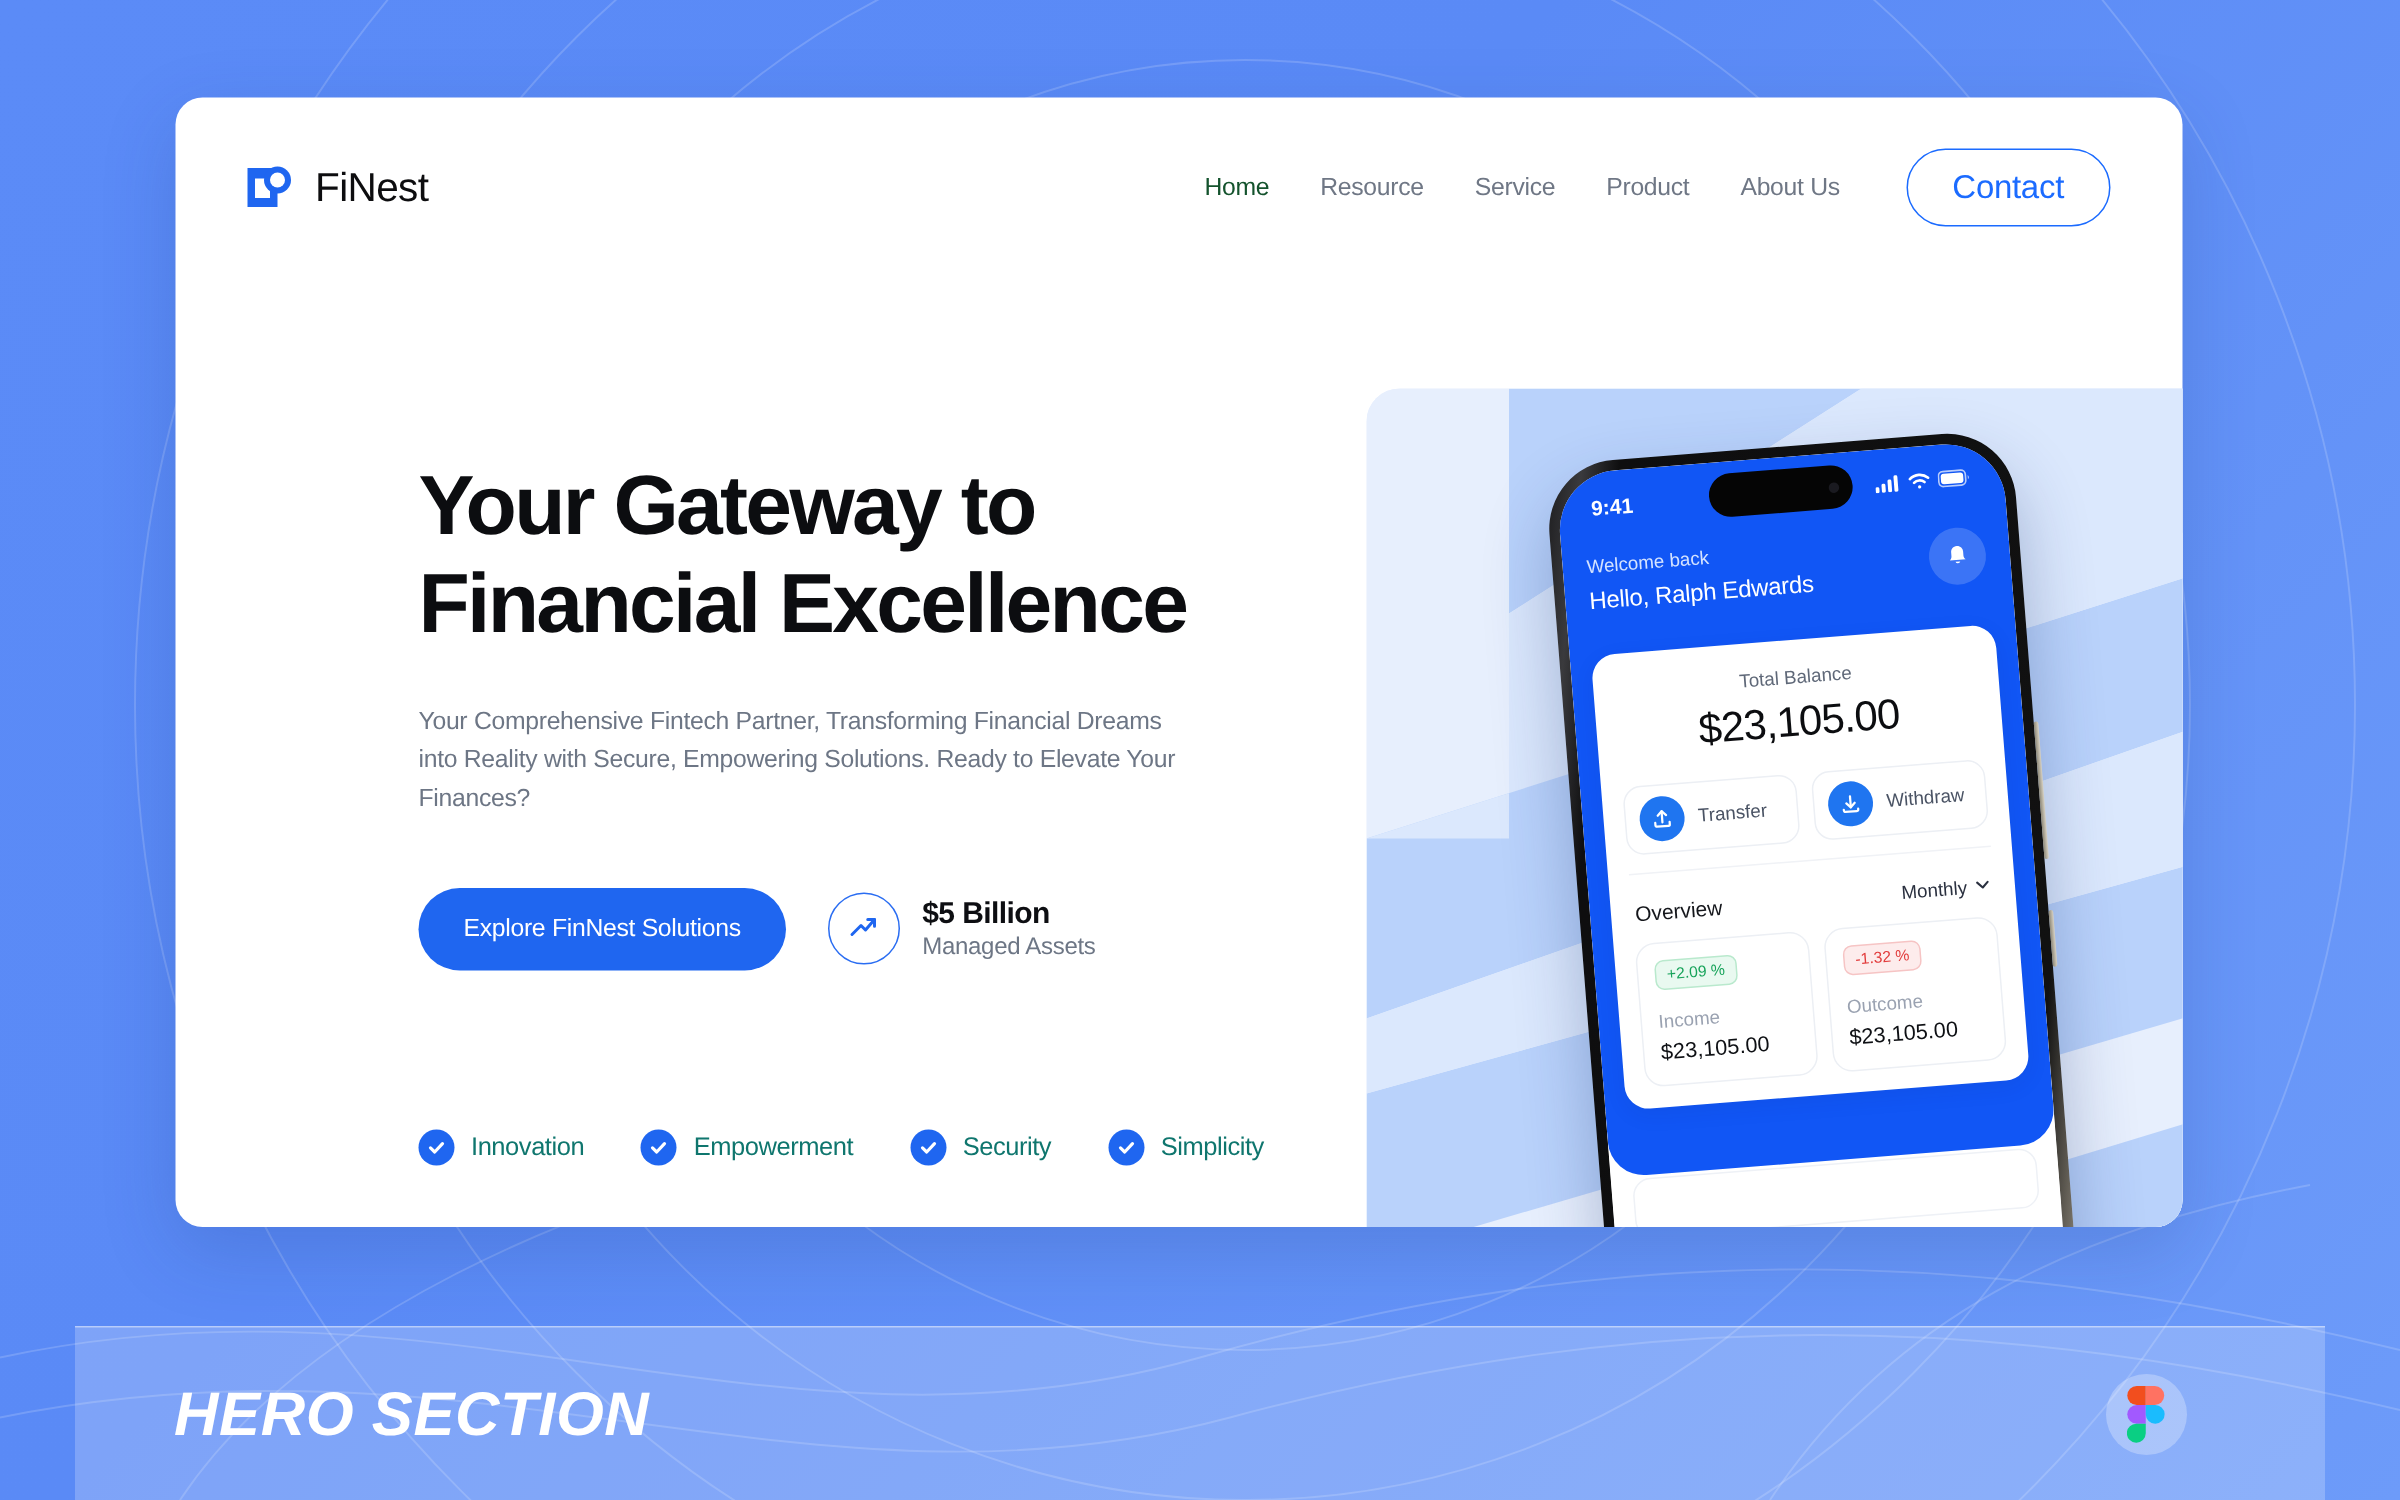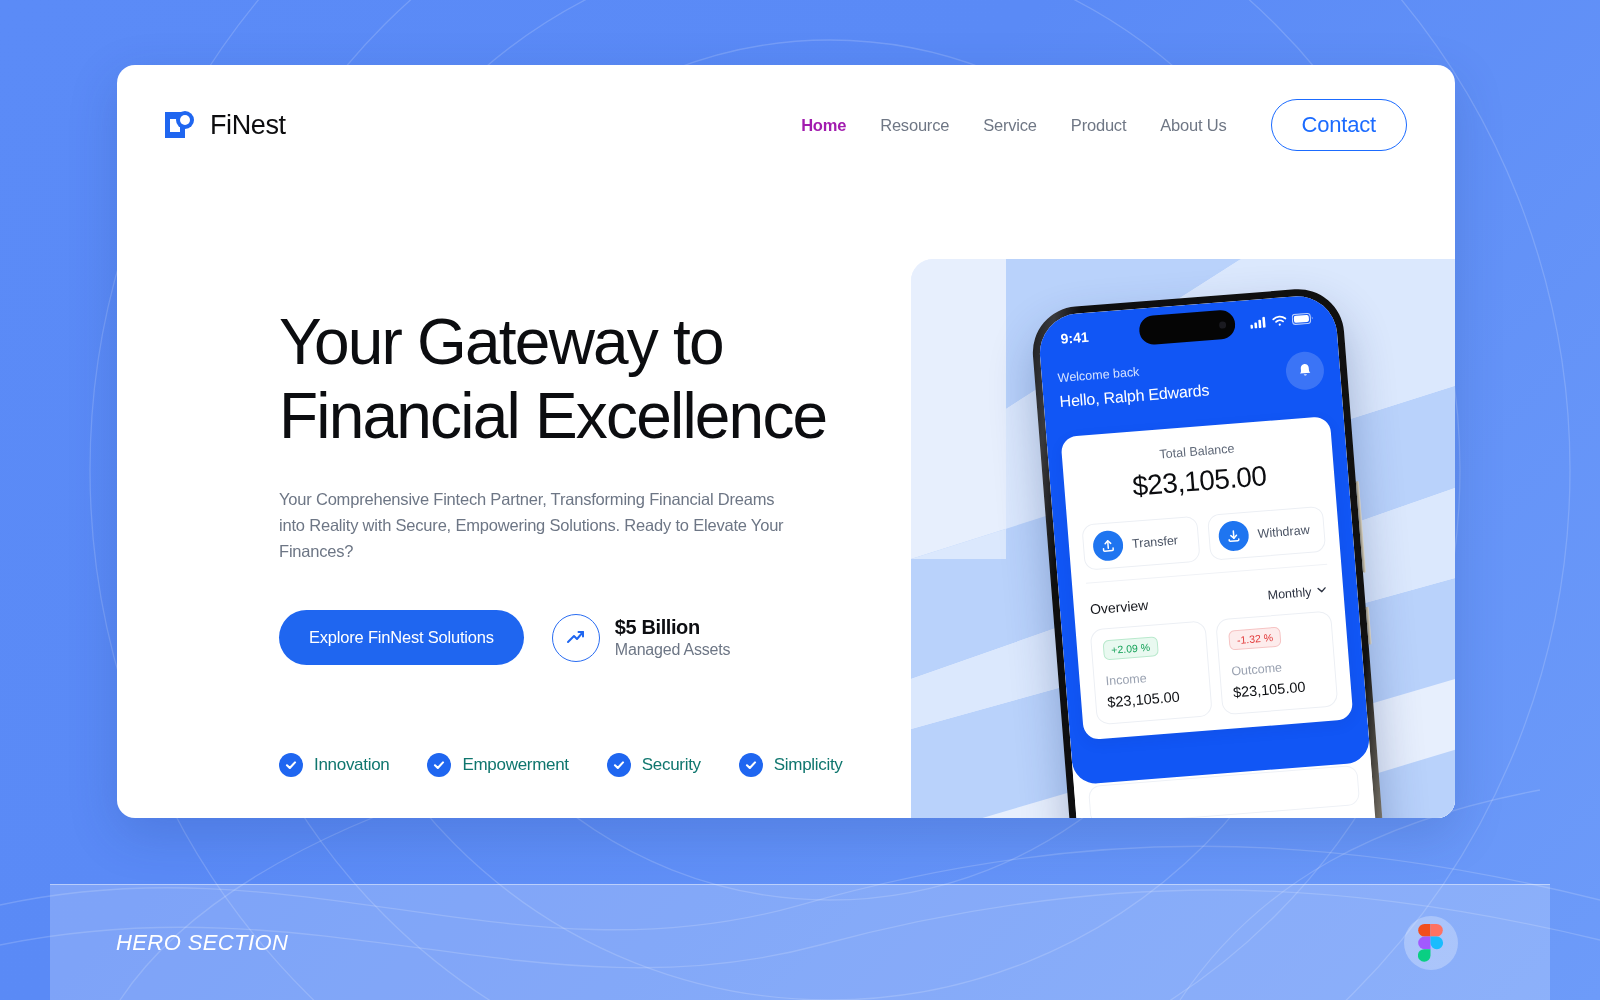--- a/index.html
+++ b/index.html
@@ -35,35 +35,35 @@
   }
   .brand { display: flex; align-items: center; gap: 13px; }
   .brand-mark { width: 34px; height: 34px; position: relative; flex: none; }
   .brand-name { font-size: 27px; font-weight: 500; letter-spacing: -.4px; color: #0d0d0f; }
 
   .main-nav { margin-left: auto; display: flex; align-items: center; gap: 34px; }
   .nav-link {
     font-size: 16.5px; color: #6f7785; letter-spacing: -.2px;
     cursor: pointer; white-space: nowrap;
   }
-  .nav-link.active { color: #a21caf; font-weight: 700; text-align: center; }
+  .nav-link.active { color: #14532d; font-weight: 400; text-align: center; }
   .contact-btn {
     margin-left: 10px;
     border: 1.6px solid #1b6bff; color: #1b6bff;
     font-size: 22px; letter-spacing: -.2px;
     padding: 12px 30px; border-radius: 999px;
     background: transparent; cursor: pointer;
     font-family: inherit;
   }
 
   
   .hero-left { position: absolute; left: 162px; top: 240px; width: 560px; }
   .headline {
-    font-size: 64px; line-height: 1.16; letter-spacing: -1.8px;
-    color: #0c0d10; font-weight: 400;
+    font-size: 56px; line-height: 1.16; letter-spacing: -1.8px;
+    color: #0c0d10; font-weight: 700;
   }
   .subhead {
     margin-top: 34px;
     font-size: 16.5px; line-height: 1.55; letter-spacing: -.2px;
     color: #6d7685; max-width: 525px;
   }
   .cta-row { margin-top: 46px; display: flex; align-items: center; gap: 28px; }
   .cta-btn {
     background: #1f66f0; color: #fff; border: none;
     font-size: 16.5px; letter-spacing: -.2px; font-family: inherit;
@@ -193,21 +193,21 @@
   .tx-row { height: 40px; border: 1px solid #eef1f6; border-radius: 12px; }
 
   
   .footer-banner {
     position: absolute; left: 50px; top: 884px; width: 1500px; height: 116px;
     background: rgba(255,255,255,.22);
     border-top: 1px solid rgba(255,255,255,.45);
   }
   .footer-title {
     position: absolute; left: 66px; top: 50%; transform: translateY(-50%);
-    color: #fff; font-size: 22px; font-weight: 400; font-style: italic;
+    color: #fff; font-size: 41px; font-weight: 700; font-style: italic;
     letter-spacing: .4px;
   }
   .figma-badge {
     position: absolute; right: 92px; top: 50%; transform: translateY(-50%);
     width: 54px; height: 54px; border-radius: 50%;
     background: rgba(255,255,255,.28);
     display: flex; align-items: center; justify-content: center;
   }
 </style>
 </head>

